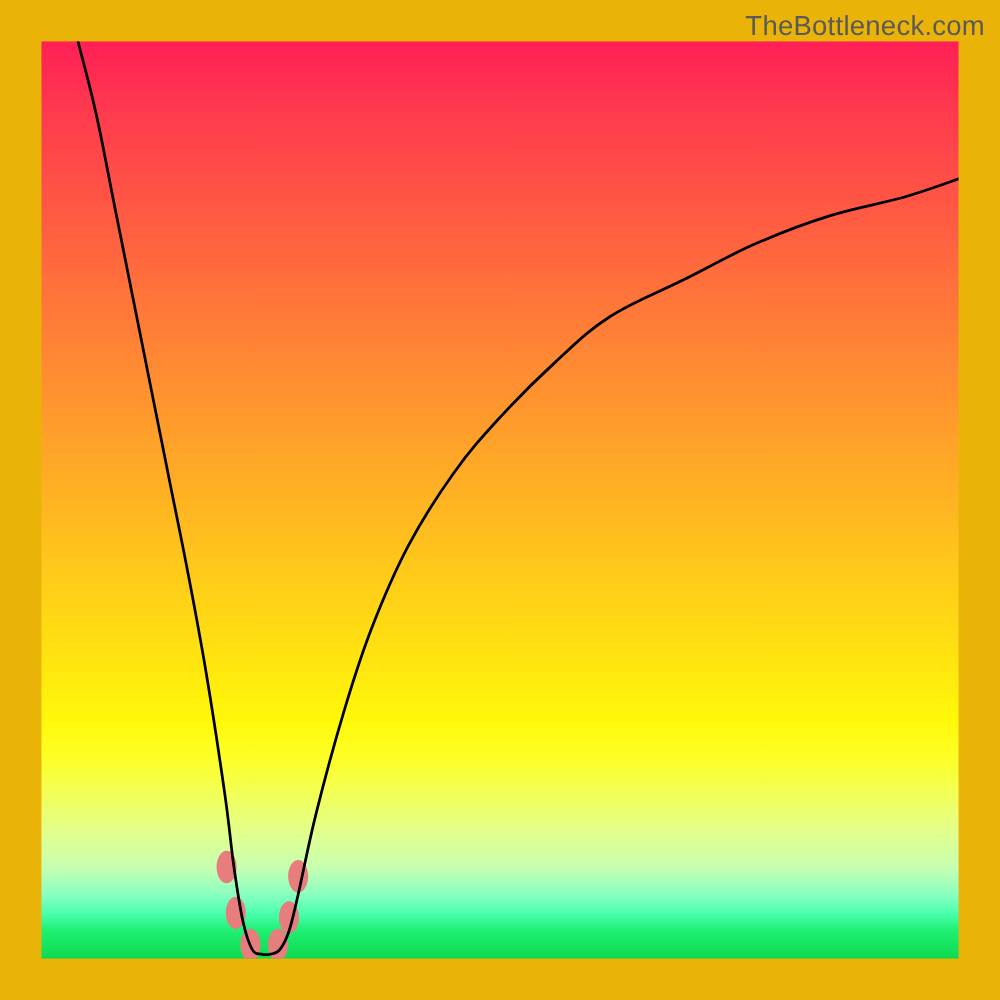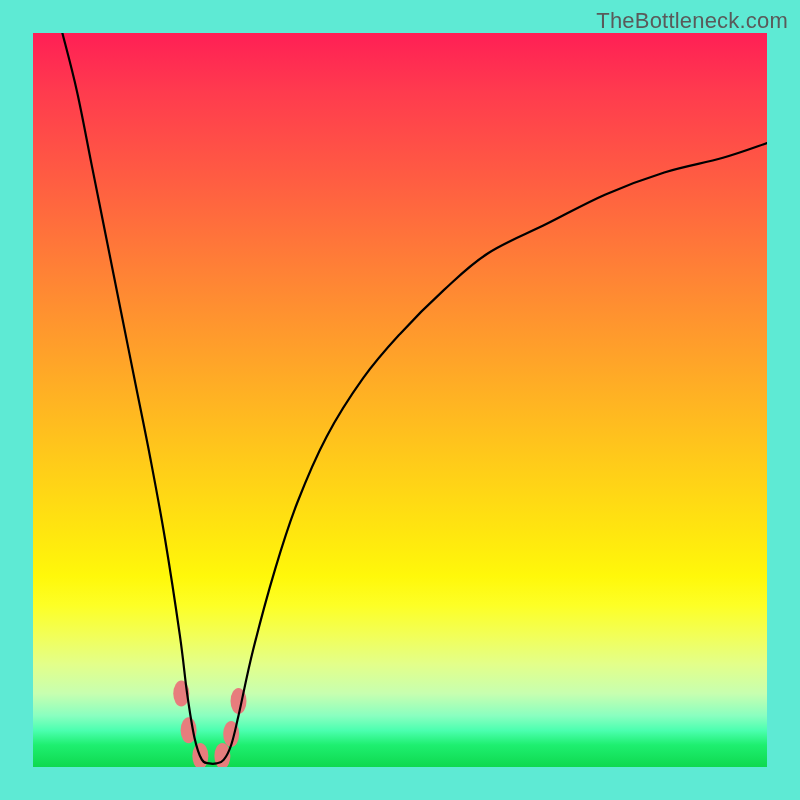--- a/index.html
+++ b/index.html
@@ -7,21 +7,21 @@
     padding: 0;
     width: 800px;
     height: 800px;
     overflow: hidden;
     background: #000;
     font-family: Arial, Helvetica, sans-serif;
   }
   .frame {
     position: absolute;
     inset: 0;
-    background: #5eead4;
+    background: #eab308;
     text-align: center;
   }
   .plot {
     position: absolute;
     left: 33px;
     top: 33px;
     width: 734px;
     height: 734px;
     overflow: hidden;
   }

